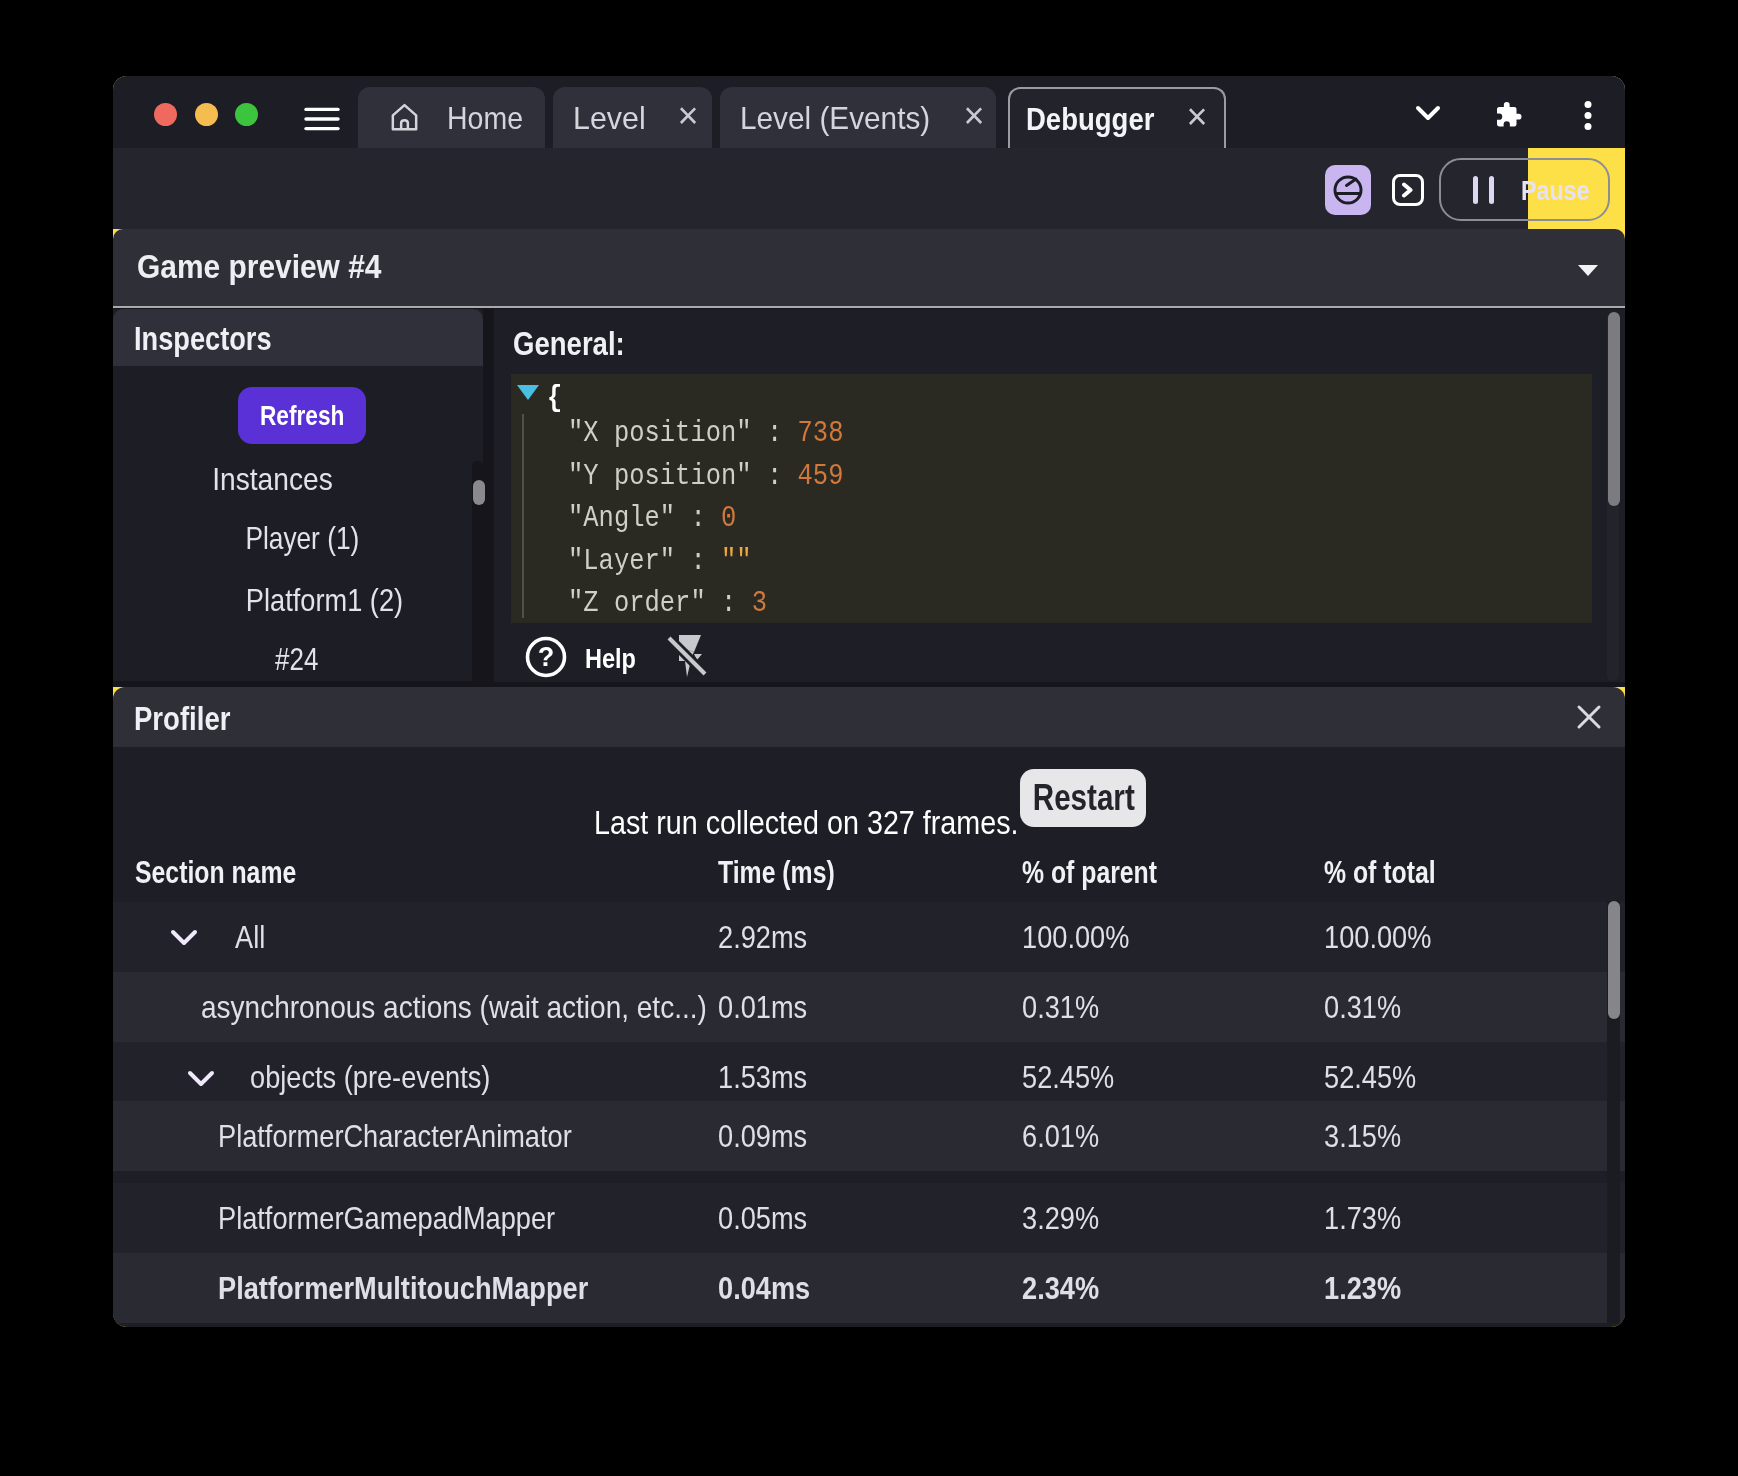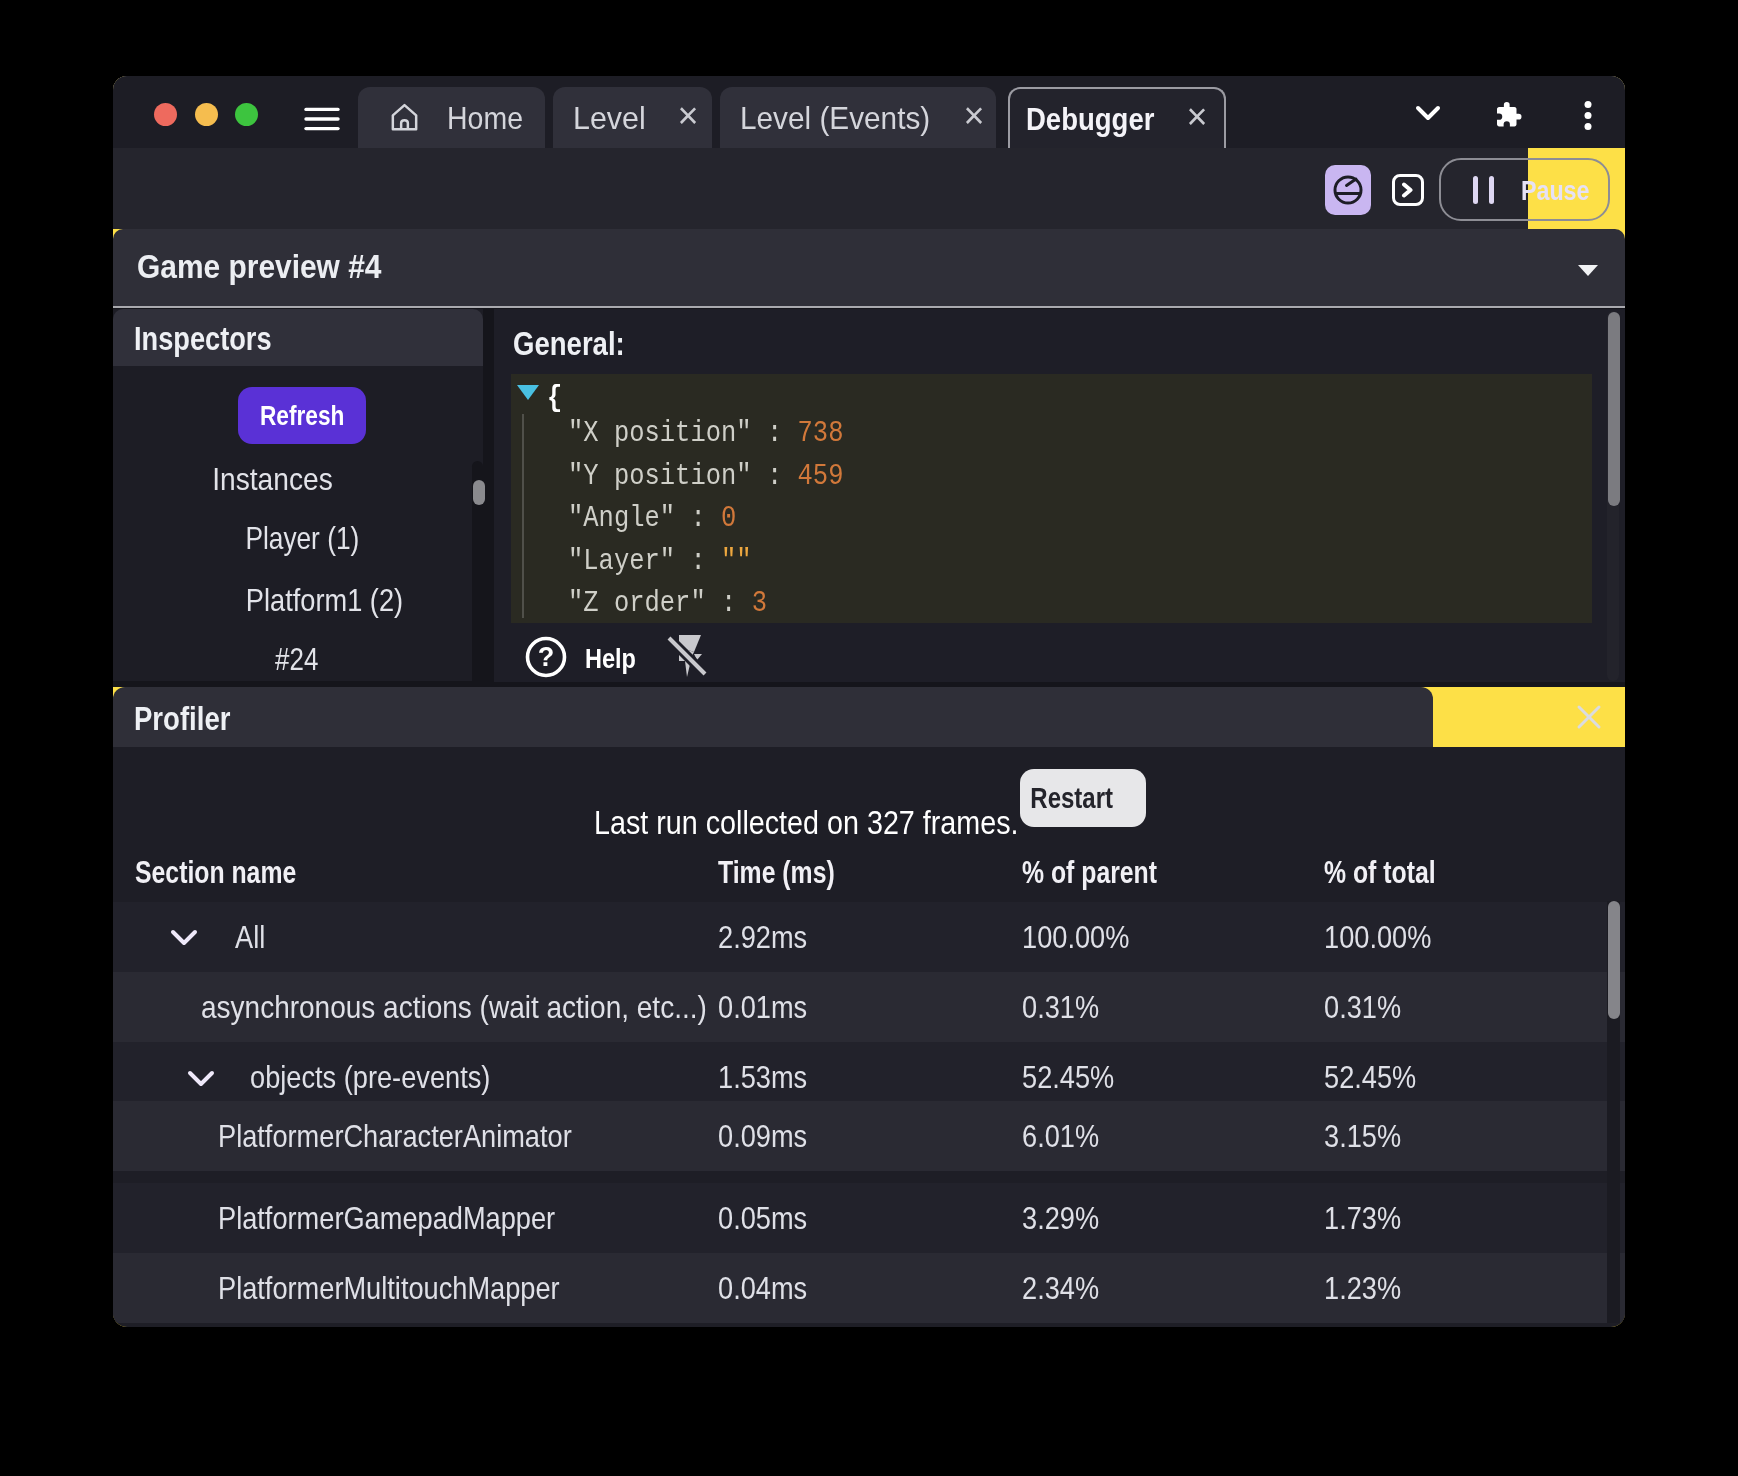--- a/index.html
+++ b/index.html
@@ -24,21 +24,21 @@
   #leftpanel { position:absolute; left:0; top:233px; width:370px; height:372px; background:#1d1d25; }
   #lp-header { position:absolute; left:0; top:0; width:370px; height:57px; background:#30303a;
     border-radius:10px 10px 0 0; }
   .lstitem { position:absolute; width:100%; text-align:center; color:#e2e3e9; font-size:32px; }
   #rightpanel { position:absolute; left:381px; top:233px; width:1131px; height:373px; background:#1e1e27; }
   #codeblock { position:absolute; left:17px; top:65px; width:1081px; height:249px; background:#2a2a22;
     font-family:"Liberation Mono", monospace; font-size:30px; color:#cfcfc8; }
   .codeline { position:absolute; left:57px; white-space:pre; transform:scaleX(0.85); transform-origin:0 50%; }
   .num { color:#d1783a; }
   .qs { color:#eda73f; }
-  #profbar { position:absolute; left:0; top:611px; width:1320px; height:60px; background:#2f2f38;
+  #profbar { position:absolute; left:0; top:611px; width:1512px; height:60px; background:#2f2f38;
     border-radius:12px 12px 0 0; }
   #profcontent { position:absolute; left:0; top:671px; width:1512px; height:580px; background:#1e1e26; }
   .prow { position:absolute; left:0; width:1512px; height:70px; color:#dfe0e7; font-size:32px; }
   .prow span { position:absolute; top:50%; transform:translateY(-50%) scaleX(0.85); transform-origin:0 50%; white-space:pre; }
   .rowdark { background:#22222b; }
   .rowlight { background:#2a2a33; }
   .thumb { position:absolute; background:#85858a; border-radius:6px; width:12px; }
   .hdr { font-weight:bold; color:#f1f0f5; }
   .ptitle { position:absolute; color:#eef0f4; font-weight:bold; font-size:34px; }
 </style>
@@ -161,21 +161,21 @@
 
   <div id="profbar">
     <div class="ptitle" style="left:21px; top:12px;"><span class="sx" style="transform:scaleX(0.81);">Profiler</span></div>
     <svg class="abs" style="left:1463px; top:17px;" width="26" height="26" viewBox="0 0 26 26" stroke="#dadbe0" stroke-width="3" stroke-linecap="round">
       <line x1="3" y1="3" x2="23" y2="23"></line>
         <line x1="23" y1="3" x2="3" y2="23"></line>
     </svg>
   </div>
   <div id="profcontent">
     <div class="abs" style="left:481px; top:29px; color:#ffffff; font-size:33px;margin-top:28px;"><span class="sx" style="transform:scaleX(0.87);">Last run collected on 327 frames.</span></div>
-    <div class="abs" style="left:907px; top:22px; width:126px; height:58px; background:#e7e7e9; border-radius:14px; color:#24242b; font-weight:bold; font-size:30px; text-align:left; line-height:58px;"><span class="sxc" style="transform:scaleX(0.80);">Restart</span></div>
+    <div class="abs" style="left:907px; top:22px; width:126px; height:58px; background:#e7e7e9; border-radius:14px; color:#24242b; font-weight:bold; font-size:37px; text-align:center; line-height:58px;"><span class="sxc" style="transform:scaleX(0.80);">Restart</span></div>
     <div class="prow" style="top:91px;">
       <span class="hdr" style="left:22px; font-size:31px; transform:translateY(-50%) scaleX(0.80);">Section name</span>
       <span class="hdr" style="left:605px; font-size:31px; transform:translateY(-50%) scaleX(0.80);">Time (ms)</span>
       <span class="hdr" style="left:909px; font-size:31px; transform:translateY(-50%) scaleX(0.80);">% of parent</span>
       <span class="hdr" style="left:1211px; font-size:31px; transform:translateY(-50%) scaleX(0.80);">% of total</span>
     </div>
     <div class="prow rowdark" style="top:155px;">
       <svg class="abs" style="left:57px; top:26px;" width="28" height="20" viewBox="0 0 28 20" fill="none" stroke="#efe9fa" stroke-width="4" stroke-linecap="round" stroke-linejoin="round">
           <path d="M3 4 L14 15 L25 4"></path>
         </svg>
@@ -204,21 +204,21 @@
       <span style="left:605px;">0.09ms</span>
       <span style="left:909px;">6.01%</span>
       <span style="left:1211px;">3.15%</span>
     </div>
     <div class="prow rowdark" style="top:436px;">
       <span style="left:105px;">PlatformerGamepadMapper</span>
       <span style="left:605px;">0.05ms</span>
       <span style="left:909px;">3.29%</span>
       <span style="left:1211px;">1.73%</span>
     </div>
-    <div class="prow rowlight" style="top:506px;">
+    <div class="prow rowlight" style="top:506px;font-weight:bold;">
       <span style="left:105px;">PlatformerMultitouchMapper</span>
       <span style="left:605px;">0.04ms</span>
       <span style="left:909px;">2.34%</span>
       <span style="left:1211px;">1.23%</span>
     </div>
     <div class="abs" style="left:1494px; top:154px; width:13px; height:422px; background:#1b1b22;"></div>
     <div class="thumb" style="left:1495px; top:154px; height:118px;"></div>
   </div>
 </div>
 

